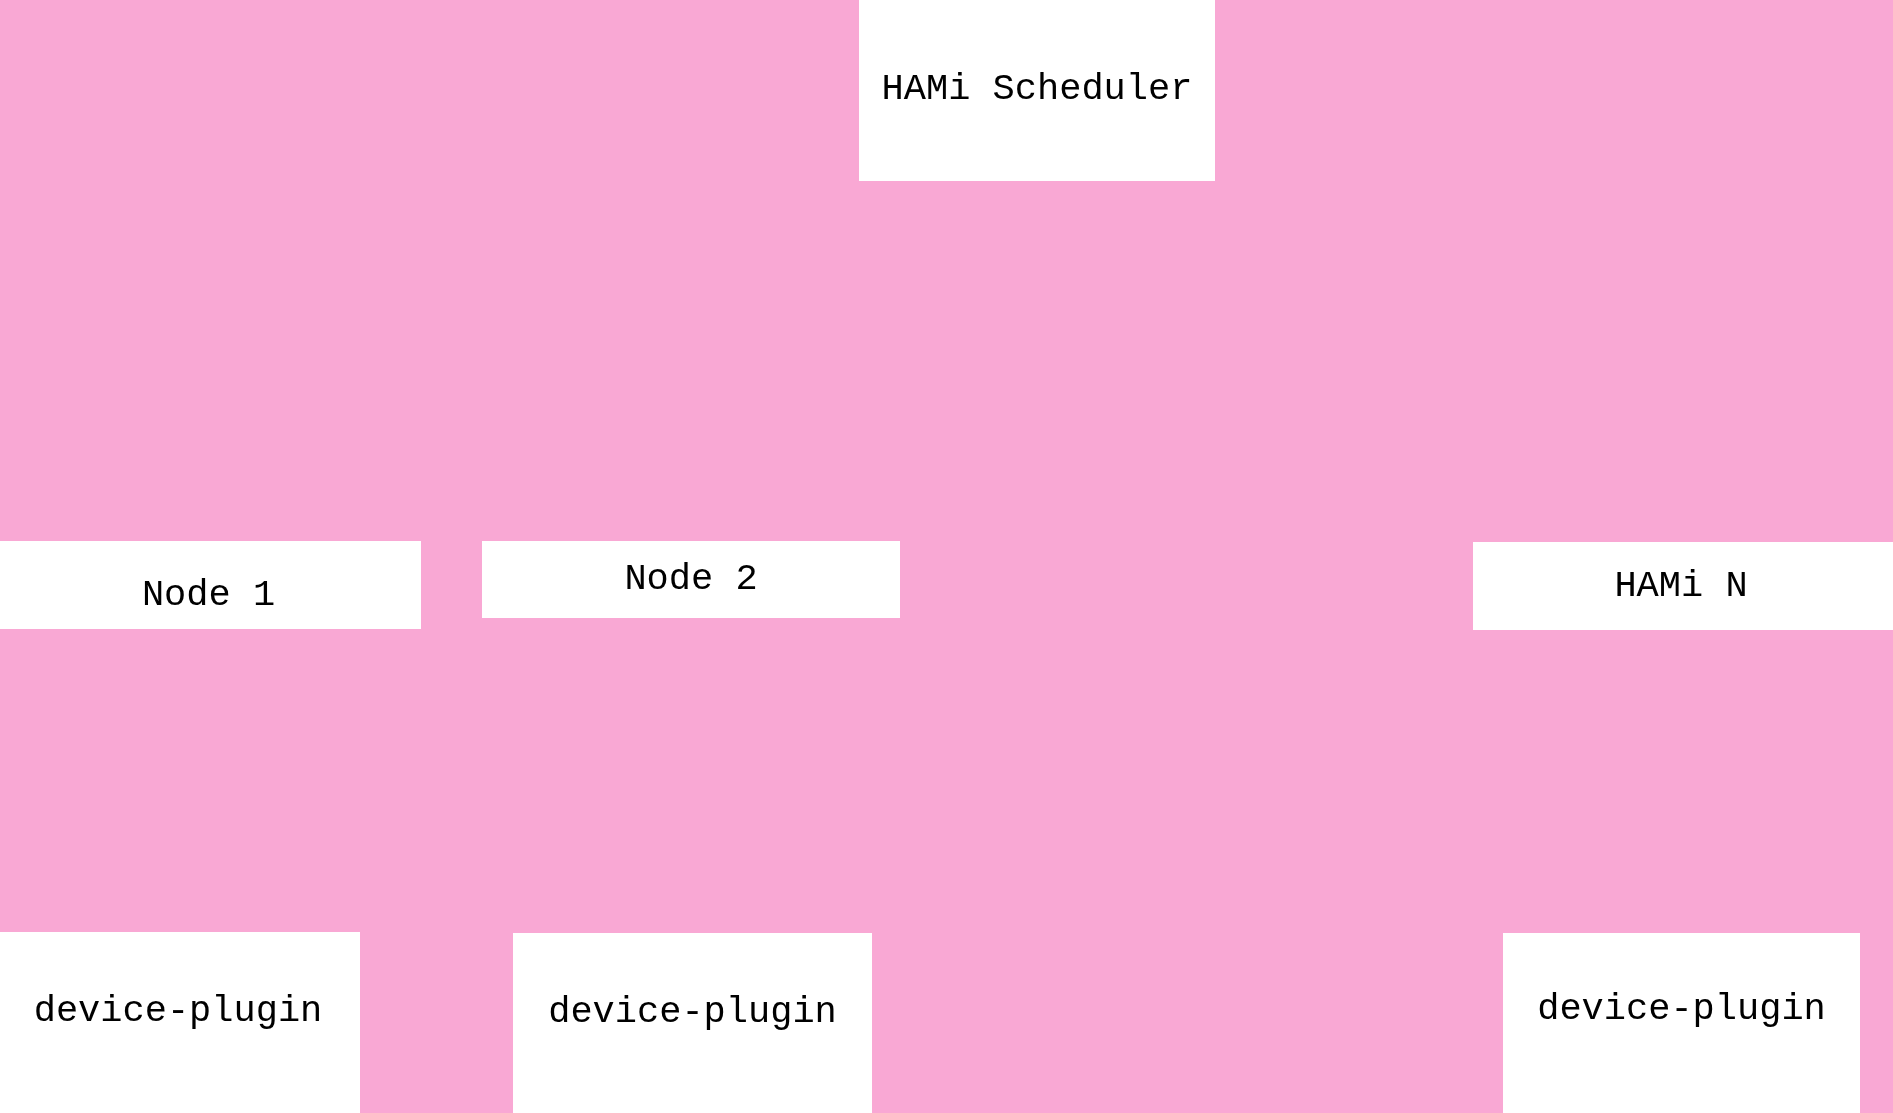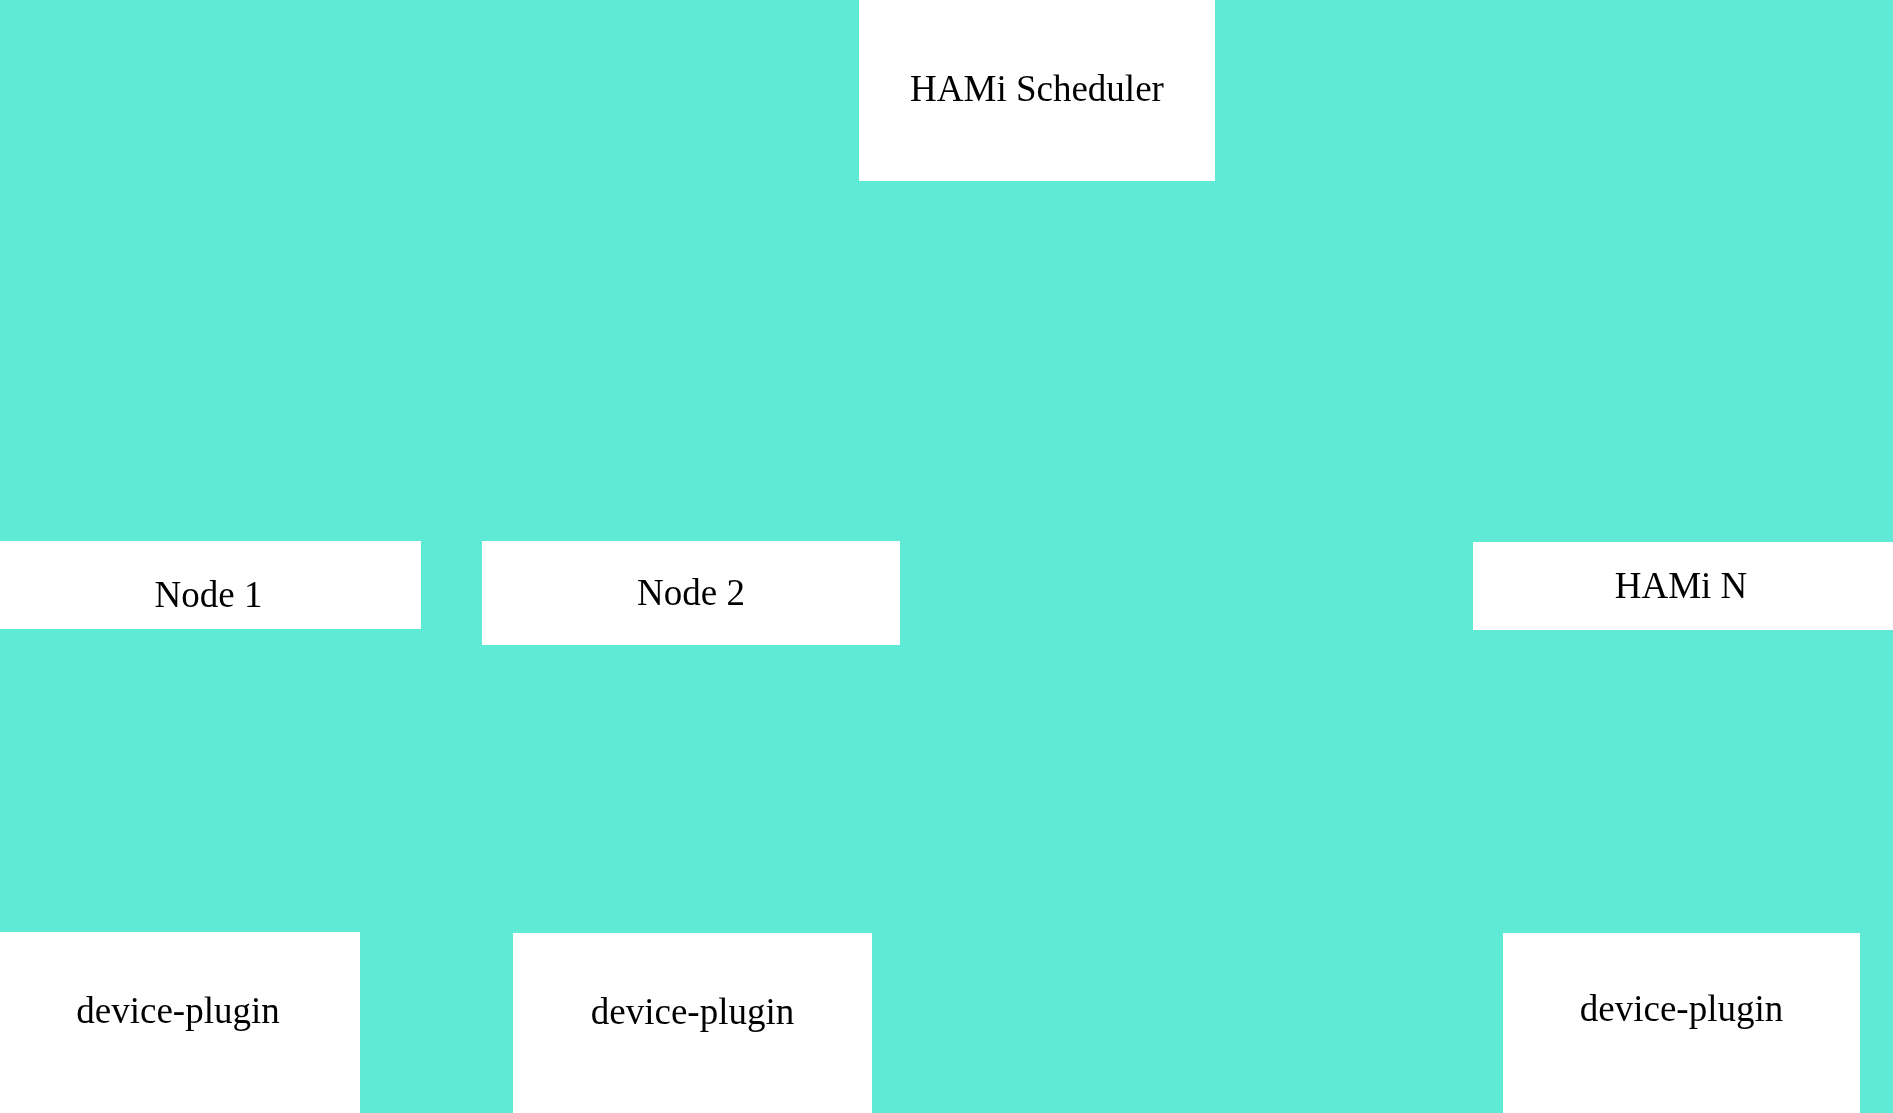--- a/index.html
+++ b/index.html
@@ -5,23 +5,23 @@
 <style>
   html, body {
     margin: 0;
     padding: 0;
     background: #000000;
   }
   #canvas {
     position: relative;
     width: 1893px;
     height: 1113px;
-    background: #5eead4;
+    background: #f9a8d4;
     overflow: hidden;
-    font-family: Liberation Serif, serif;
+    font-family: Liberation Mono, monospace;
   }
   .node-box {
     position: absolute;
     background: #ffffff;
     color: #000000;
     display: flex;
     align-items: center;
     justify-content: center;
     box-sizing: border-box;
     line-height: 1.15;
@@ -49,21 +49,21 @@
     top: 541px;
     width: 433px;
     height: 88px;
     font-size: 37px;
   }
   #box-node-1 .node-label { transform: translateX(4px); margin-top: 20px; }
   #box-node-2 {
     left: 482px;
     top: 541px;
     width: 418px;
-    height: 104px;
+    height: 77px;
     font-size: 37px;
   }
   #box-node-n {
     left: 1473px;
     top: 542px;
     width: 432px;
     height: 88px;
     font-size: 37px;
   }
   #box-node-n .node-label { transform: translateX(-8px); }

